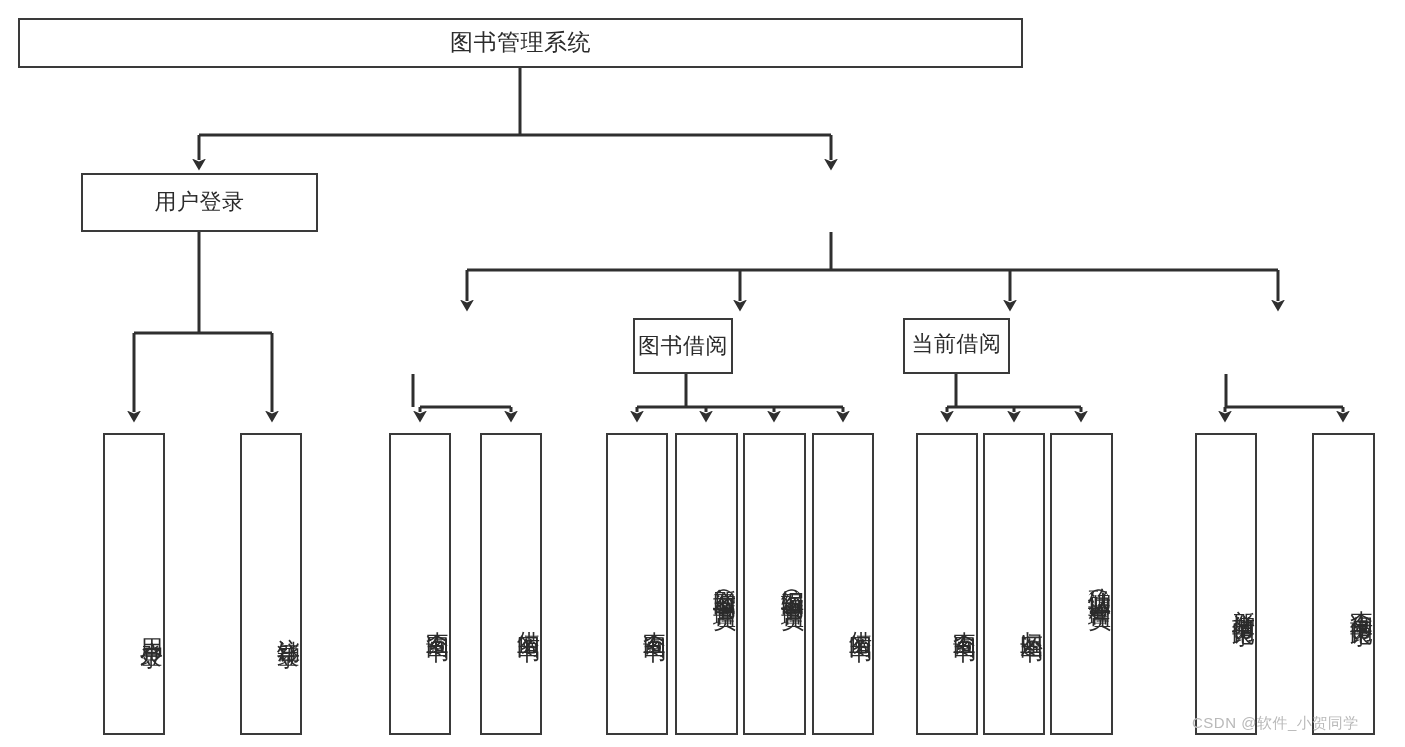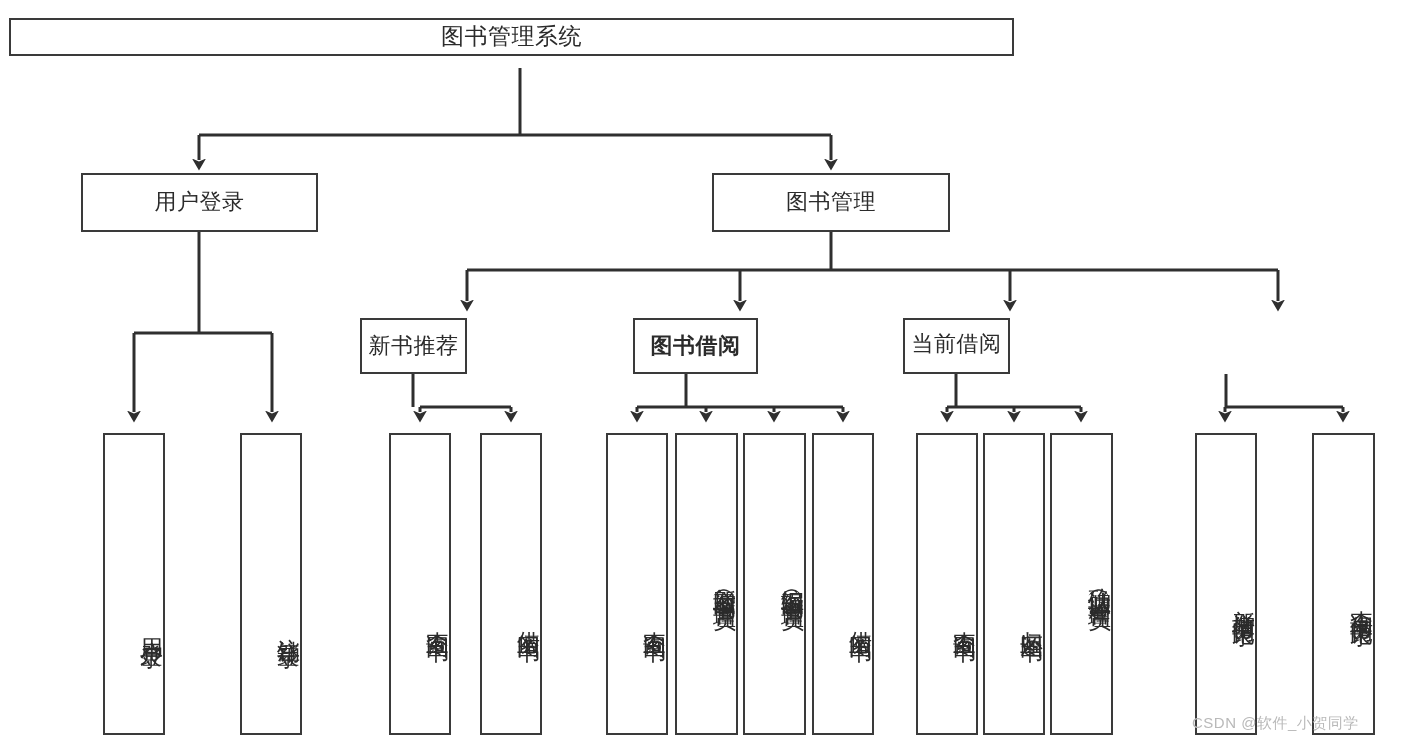--- a/index.html
+++ b/index.html
@@ -121,35 +121,29 @@
       <path d="M1014,407 L1014,412" marker-end="url(#arw)"></path>
       <path d="M1081,407 L1081,412" marker-end="url(#arw)"></path>
 
       <path d="M1226,374 L1226,407"></path>
       <path d="M1225,407 L1343,407"></path>
       <path d="M1225,407 L1225,412" marker-end="url(#arw)"></path>
       <path d="M1343,407 L1343,412" marker-end="url(#arw)"></path>
     </g>
   </svg>
 
-  <div class="node h root" style="left:9px; top:18px; width:1005px; height:38px;">
+  <div class="node h root" style="left:18px; top:18px; width:1005px; height:50px;">
     <span>图书管理系统</span>
   </div>
 
   <div class="node h" style="left:81px; top:173px; width:237px; height:59px;">
     <span>用户登录</span>
   </div>
-  <div class="node h" style="left:712px; top:173px; width:238px; height:59px;">
-    <span>图书管理</span>
-  </div>
 
-  <div class="node h" style="left:360px; top:318px; width:107px; height:56px;">
-    <span>新书推荐</span>
-  </div>
-  <div class="node h" style="left:633px; top:318px; width:125px; height:56px;font-weight:bold;">
+  <div class="node h" style="left:633px; top:318px; width:100px; height:56px;">
     <span>图书借阅</span>
   </div>
   <div class="node h" style="left:903px; top:318px; width:107px; height:56px;font-family:Liberation Mono, monospace;">
     <span>当前借阅</span>
   </div>
 
   <div class="node v" style="left:103px; top:433px; width:62px; height:302px; padding-top:90px;">
     <span class="vtext">用户登录</span>
   </div>
   <div class="node v" style="left:240px; top:433px; width:62px; height:302px; padding-top:90px;">

